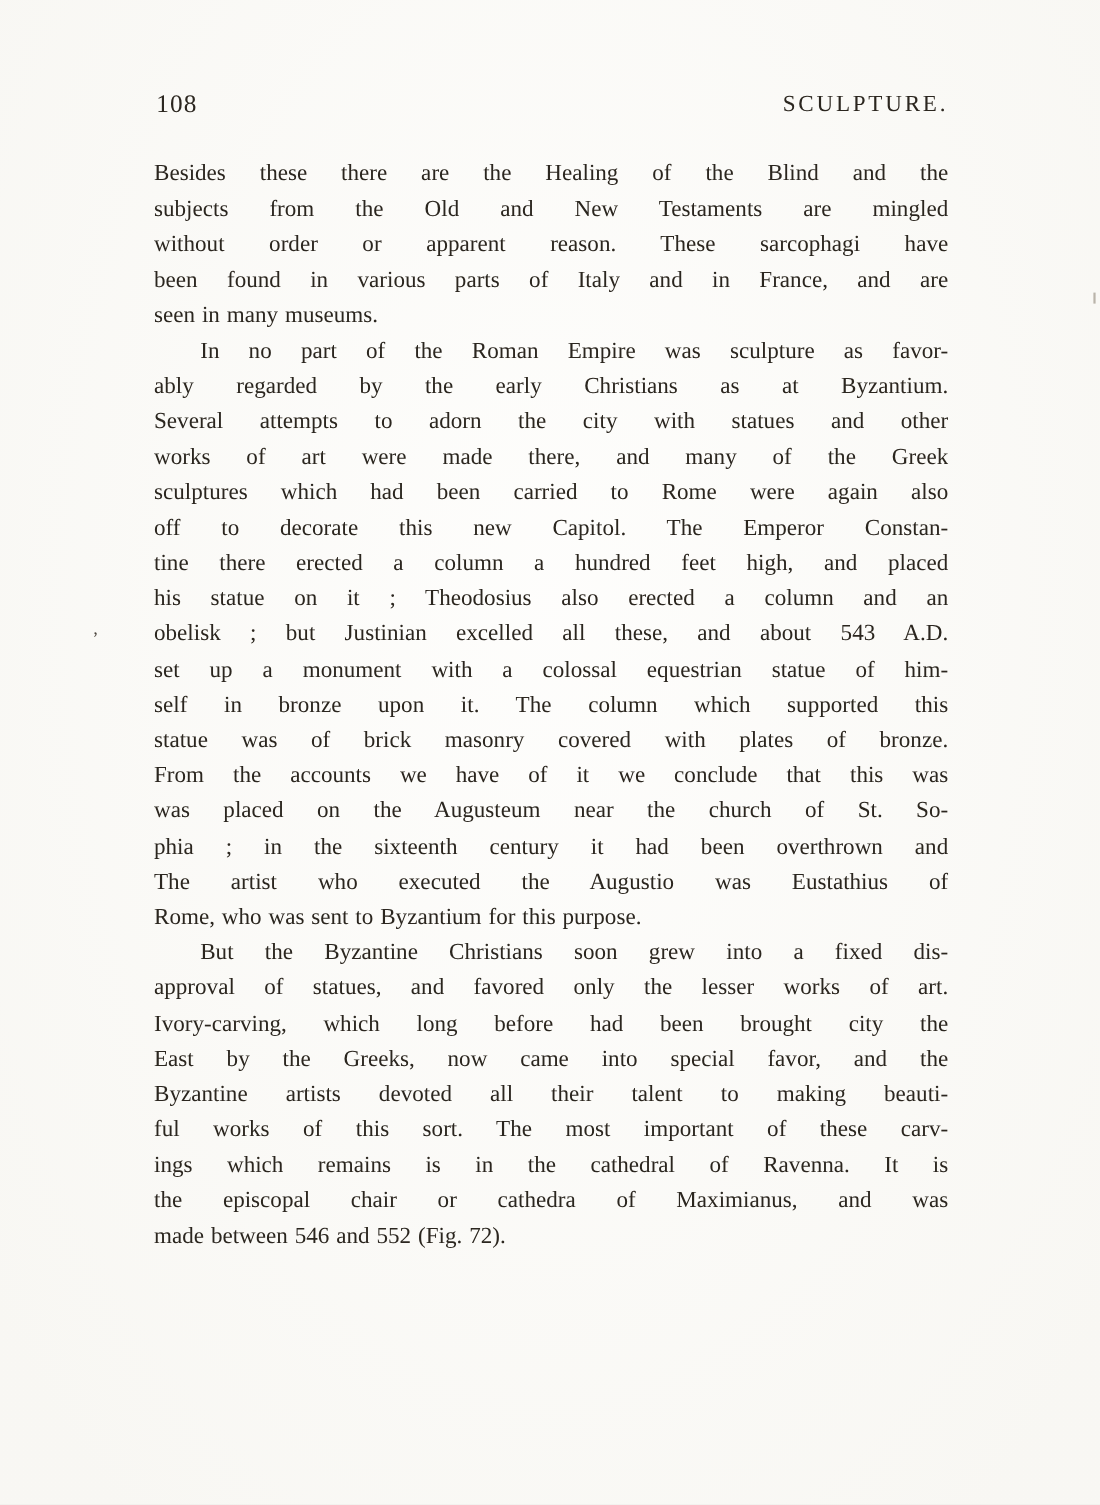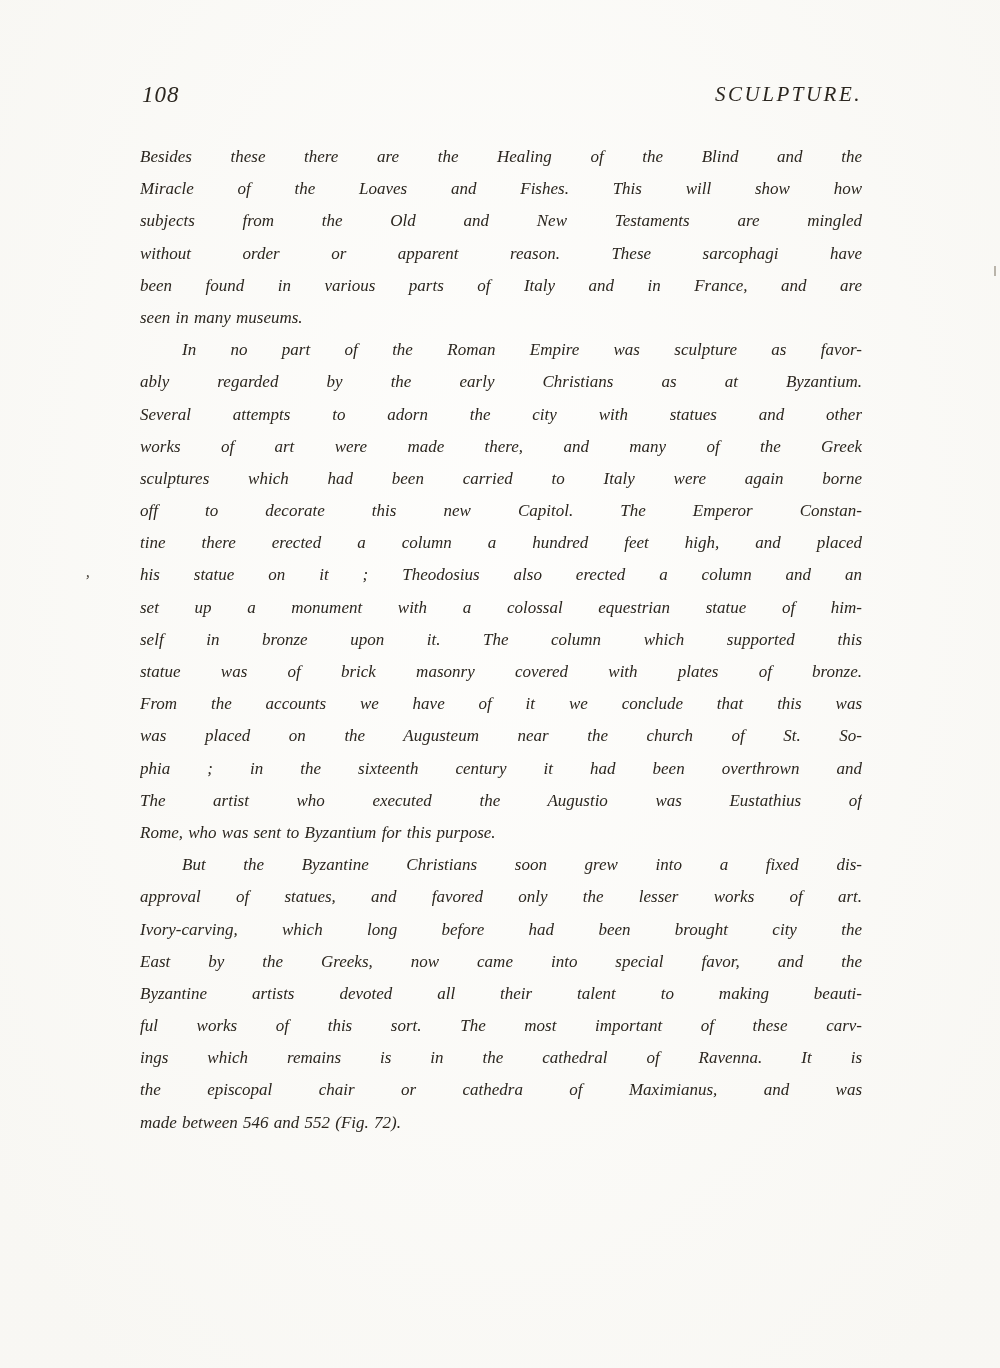--- a/index.html
+++ b/index.html
@@ -11,21 +11,20 @@
     position: relative;
     width: 1000px;
     height: 1368px;
     margin: 0 auto;
     background: #fcfbf7;
     background-image:
       radial-gradient(ellipse at 50% 40%, rgba(255,255,255,0.6) 0%, rgba(0,0,0,0.015) 90%);
     font-family: "Liberation Serif", "DejaVu Serif", serif;
     color: #2b261f;
     overflow: hidden;
-    font-style: italic;
   }
   .running-head {
     position: absolute;
     top: 82px;
     left: 140px;
     width: 722px;
     height: 30px;
   }
   .page-number {
     position: absolute;
@@ -43,21 +42,21 @@
     font-size: 21px;
     letter-spacing: 2.5px;
   }
   .text-block {
     position: absolute;
     top: 141px;
     left: 140px;
     width: 722px;
   }
   .line {
-    font-size: 17px;
+    font-size: 21px;
     line-height: 32.2px;
     height: 32.2px;
     text-align: justify;
     text-align-last: justify;
     word-spacing: 1px;
     white-space: normal;
     overflow: hidden;
   }
   .line.last {
     text-align-last: left;
@@ -90,33 +89,33 @@
     <span class="page-number">108</span>
     <span class="head-title">SCULPTURE.</span>
   </div>
 
   <span class="artifact-left">’</span>
 
   <div class="artifact-right"></div>
 
   <div class="text-block">
       <div class="line">Besides these there are the Healing of the Blind and the</div>
-      <div class="line">Miracle of the Loaves and Fishes.  This will show how</div>
       <div class="line">subjects from the Old and New Testaments are mingled</div>
       <div class="line">without order or apparent reason.   These sarcophagi have</div>
       <div class="line">been found in various parts of Italy and in France, and are</div>
       <div class="line last">seen in many museums.</div>
       <div class="line indent">In no part of the Roman Empire was sculpture as favor-</div>
       <div class="line">ably regarded by the early Christians as at Byzantium.</div>
       <div class="line">Several attempts to adorn the city with statues and other</div>
       <div class="line">works of art were made there, and many of the Greek</div>
-      <div class="line">sculptures which had been carried to Italy were again borne</div>
+      <div class="line">sculptures which had been carried to Rome were again also</div>
       <div class="line">off to decorate this new Capitol.   The Emperor Constan-</div>
       <div class="line">tine there erected a column a hundred feet high, and placed</div>
       <div class="line">his statue on it ; Theodosius also erected a column and an</div>
+      <div class="line">obelisk ; but Justinian excelled all these, and about 543 A.D.</div>
       <div class="line">set up a monument with a colossal equestrian statue of him-</div>
       <div class="line">self in bronze upon it.   The column which supported this</div>
       <div class="line">statue was of brick masonry covered with plates of bronze.</div>
       <div class="line">From the accounts we have of it we conclude that this was</div>
       <div class="line">was placed on the Augusteum near the church of St. So-</div>
       <div class="line">phia ; in the sixteenth century it had been overthrown and</div>
       <div class="line">The artist who executed the Augustio was Eustathius of</div>
       <div class="line last">Rome, who was sent to Byzantium for this purpose.</div>
       <div class="line indent">But the Byzantine Christians soon grew into a fixed dis-</div>
       <div class="line">approval of statues, and favored only the lesser works of art.</div>

